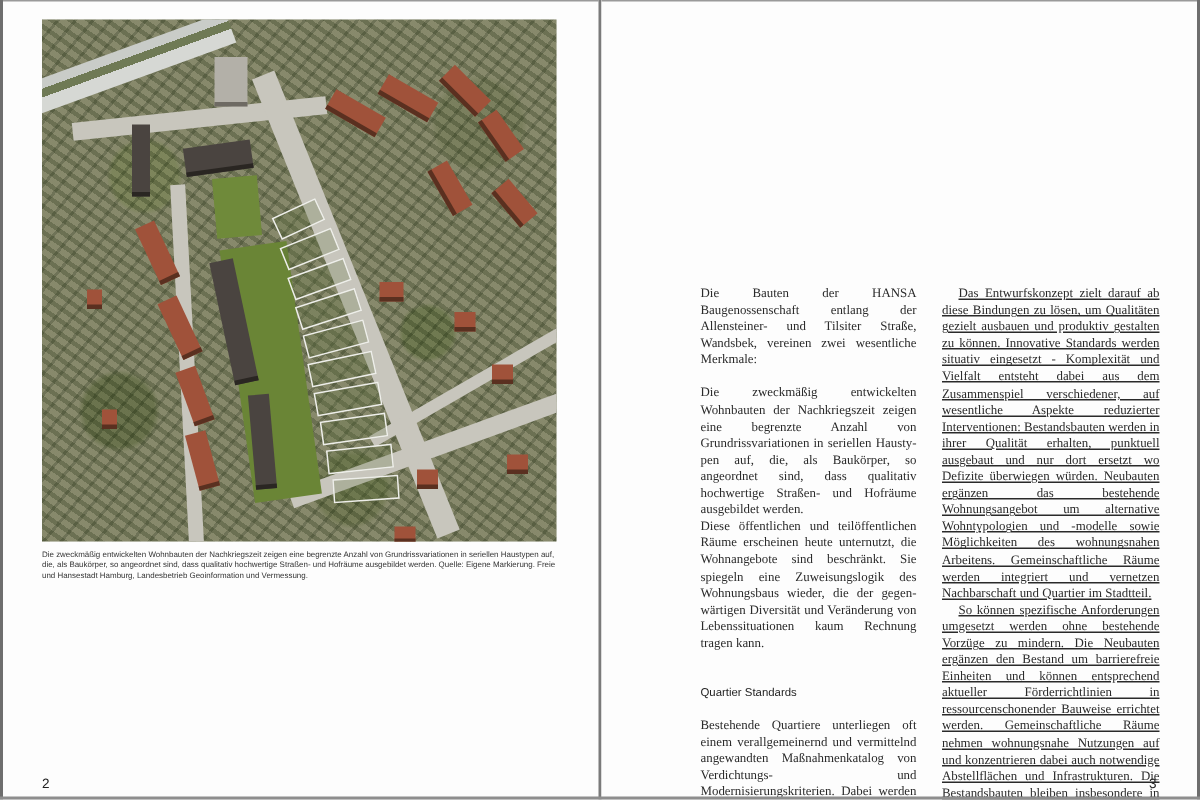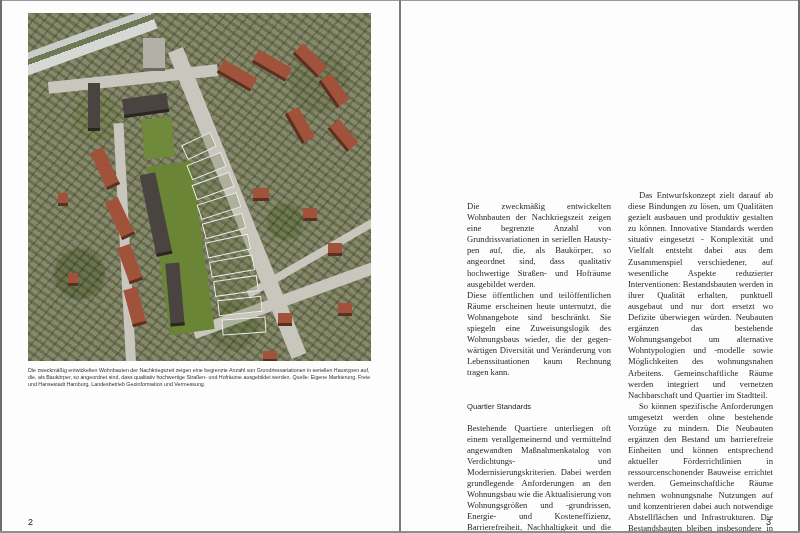--- a/index.html
+++ b/index.html
@@ -88,21 +88,21 @@
   }
   .col p { margin: 0; }
   .col-1 { left: 467px; top: 190px; width: 144px; }
   .col-2 { left: 628px; top: 190px; width: 145px; }
   .gap { height: 11px; }
   .gap2 { height: 22px; }
   .sub {
     font-family: "Liberation Sans", sans-serif; font-size: 7.6px; color: #222;
     text-align: left;
   }
-  .indent { text-indent: 11px; }
+  .indent { text-indent: 11px; text-decoration: underline; }
 </style>
 </head>
 <body>
 
 <div class="spread">
   <div class="edge-left"></div>
 
   <div class="page page-left"></div>
 
   <div class="photo">
@@ -154,20 +154,21 @@
   </div>
 
   <div class="caption">Die zweckmäßig entwickelten Wohnbauten der Nachkriegszeit zeigen eine begrenzte Anzahl von Grundrissvariationen in seriellen Haustypen auf, die, als Baukörper, so angeordnet sind, dass qualitativ hochwertige Straßen- und Hofräume ausgebildet werden. Quelle: Eigene Markierung. Freie und Hansestadt Hamburg, Landesbetrieb Geoinformation und Vermessung.</div>
   <div class="page-num pn-left">2</div>
 
   <div class="gutter"></div>
 
   <div class="page page-right"></div>
 
   <div class="col col-1">
+    <p>Die Bauten der HANSA Baugenossenschaft entlang der Allensteiner- und Tilsiter Stra­ße, Wandsbek, vereinen zwei wesentliche Merkmale:</p>
     <div class="gap"></div>
     <p>Die zweckmäßig entwickelten Wohnbauten der Nachkriegszeit zeigen eine begrenzte Anzahl von Grundrissvariationen in seriellen Hausty­pen auf, die, als Baukörper, so angeordnet sind, dass qualitativ hochwertige Straßen- und Hof­räume ausgebildet werden.</p>
     <p>Diese öffentlichen und teilöffentlichen Räume erscheinen heute unternutzt, die Wohnangebote sind beschränkt. Sie spiegeln eine Zuweisungs­logik des Wohnungsbaus wieder, die der gegen­wärtigen Diversität und Veränderung von Le­benssituationen kaum Rechnung tragen kann.</p>
     <div class="gap2"></div>
     <p class="sub">Quartier Standards</p>
     <div class="gap"></div>
     <p>Bestehende Quartiere unterliegen oft einem verallgemeinernd und vermittelnd angewand­ten Maßnahmenkatalog von Verdichtungs- und Modernisierungskriterien. Dabei werden grundlegende Anforderungen an den Woh­nungsbau wie die Aktualisierung von Woh­nungsgrößen und -grundrissen, Energie- und Kosteneffizienz, Barrierefreiheit, Nachhaltig­keit und die daraus resultierenden Förder­richtlinien übergreifend angesetzt. Ein so nor­miertes Korsett würde hier bestehende Defizite fortschreiben.</p>
   </div>
 
   <div class="col col-2">

